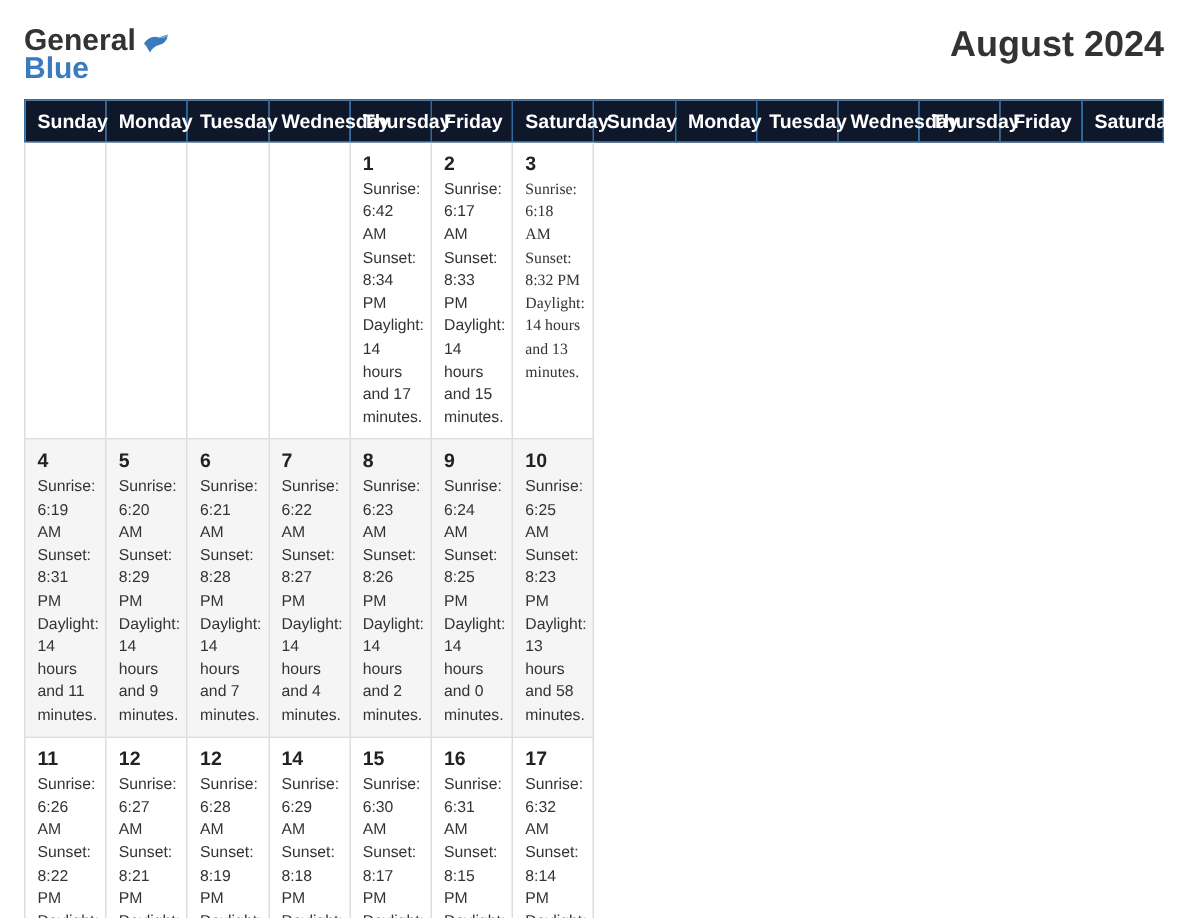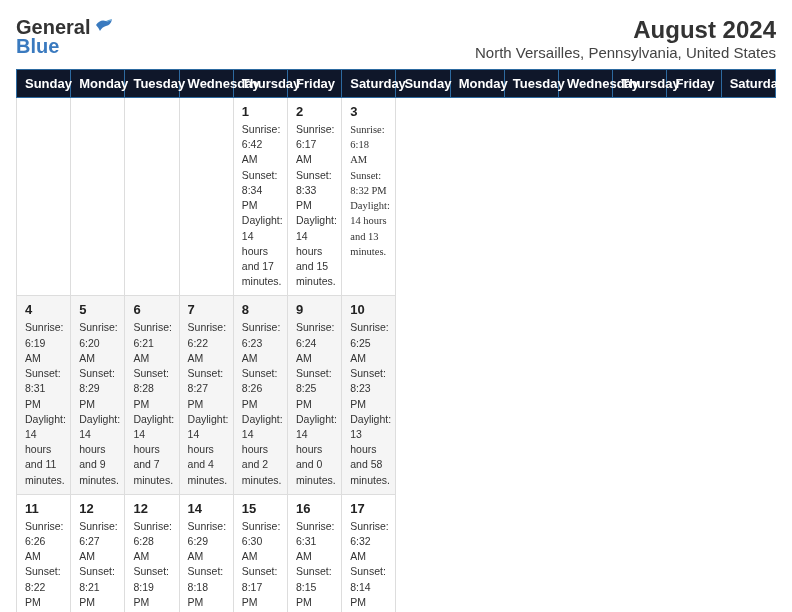--- a/index.html
+++ b/index.html
@@ -74,32 +74,31 @@
     }
     .empty-cell {
       background: #fff !important;
     }
   </style>
 </head>
 <body>
 
 <div class="header-section">
   <div class="logo">
-    <div style="display:flex; align-items:center;">
+    <div style="display:flex; align-items:flex-end;">
       <span class="logo-general" style="font-size:20px;font-weight:bold;color:#333;">General</span>
       <svg width="22" height="18" viewBox="0 0 22 18" style="margin-left:2px;margin-top:-4px;">
         <path d="M4 8 Q8 2 14 4 Q18 5 20 2 Q19 8 14 9 Q10 10 8 14 Q6 10 4 8Z" fill="#3a7abf"></path>
         <path d="M14 4 Q16 3 20 2 Q18 5 14 4Z" fill="#5ba0d0"></path>
       </svg>
     </div>
     <span class="logo-blue" style="font-size:20px;font-weight:bold;color:#3a7abf;margin-top:-4px;">Blue</span>
   </div>
   <div class="title-area">
     <div class="month-title">August 2024</div>
-    <div class="location-title">North Versailles, Pennsylvania, United States</div>
   </div>
 </div>
 
 <table>
   <thead>
     <tr>
     <th>Sunday</th>
         <th>Monday</th>
         <th>Tuesday</th>
         <th>Wednesday</th>

